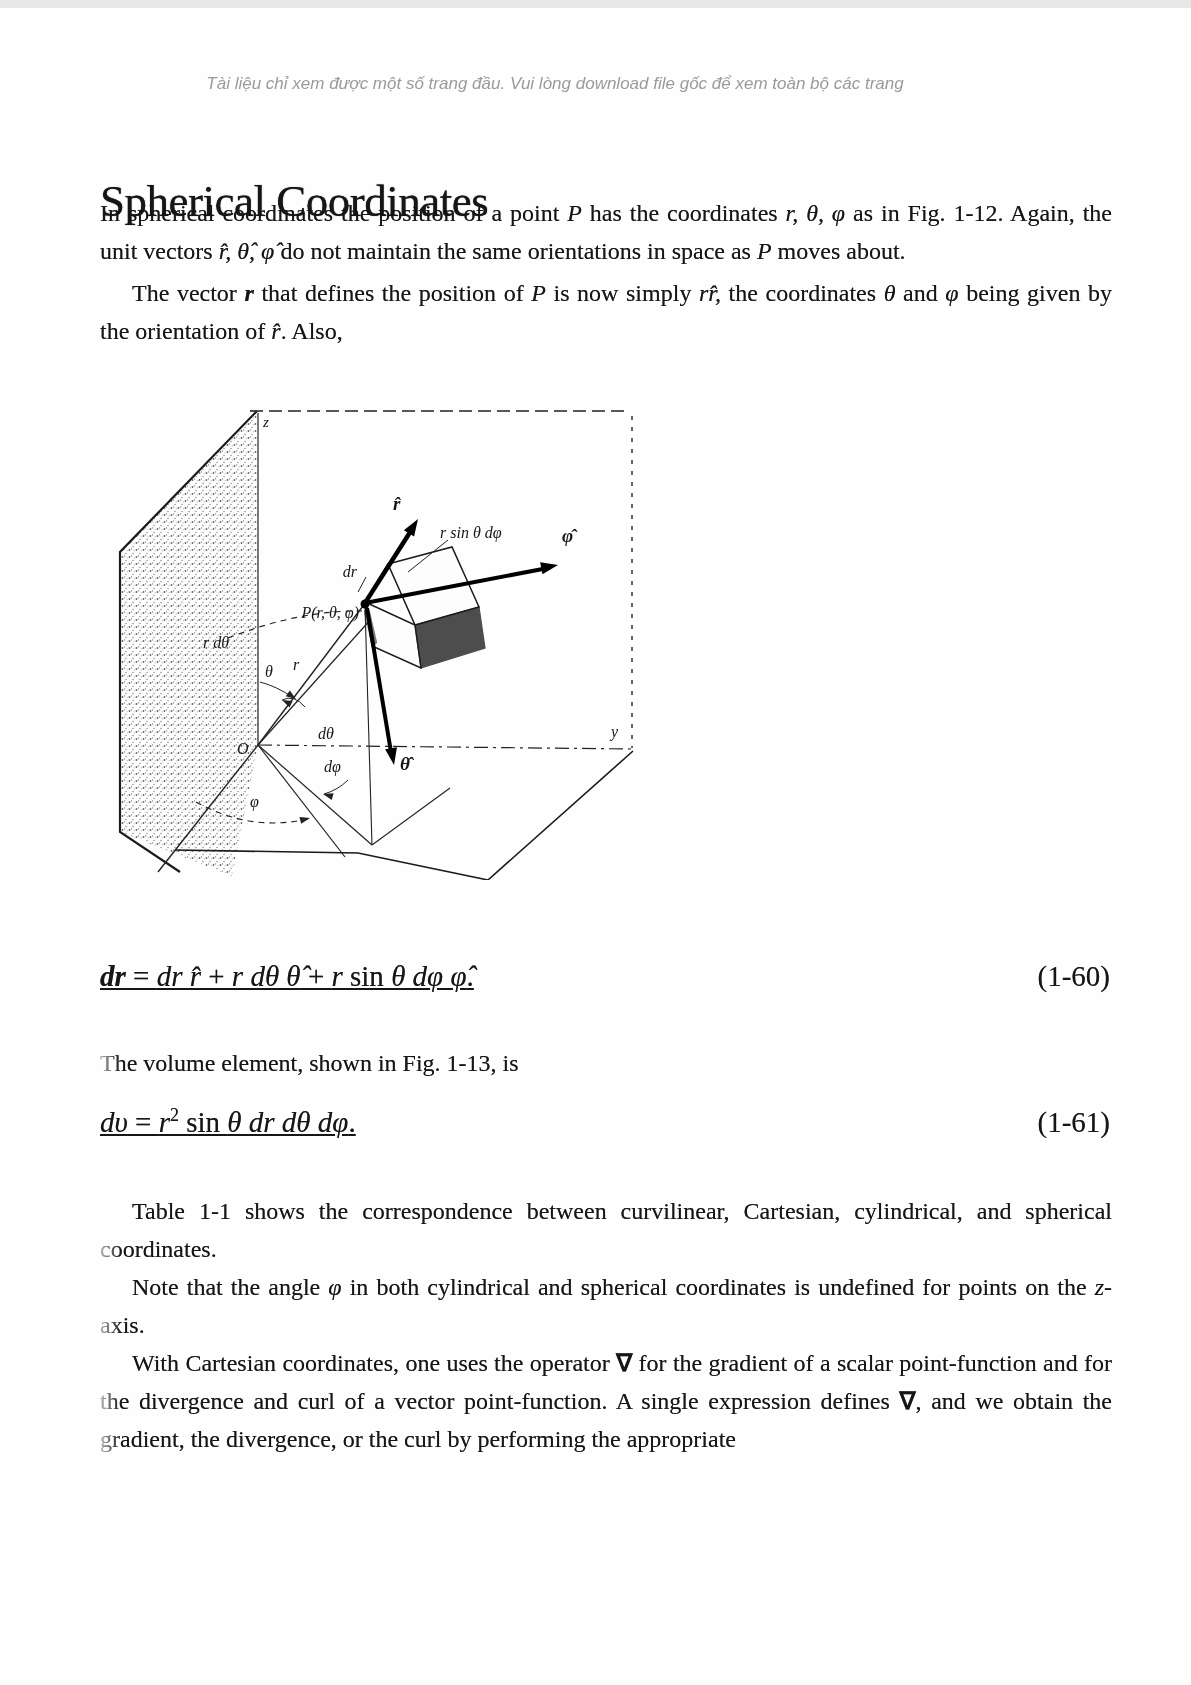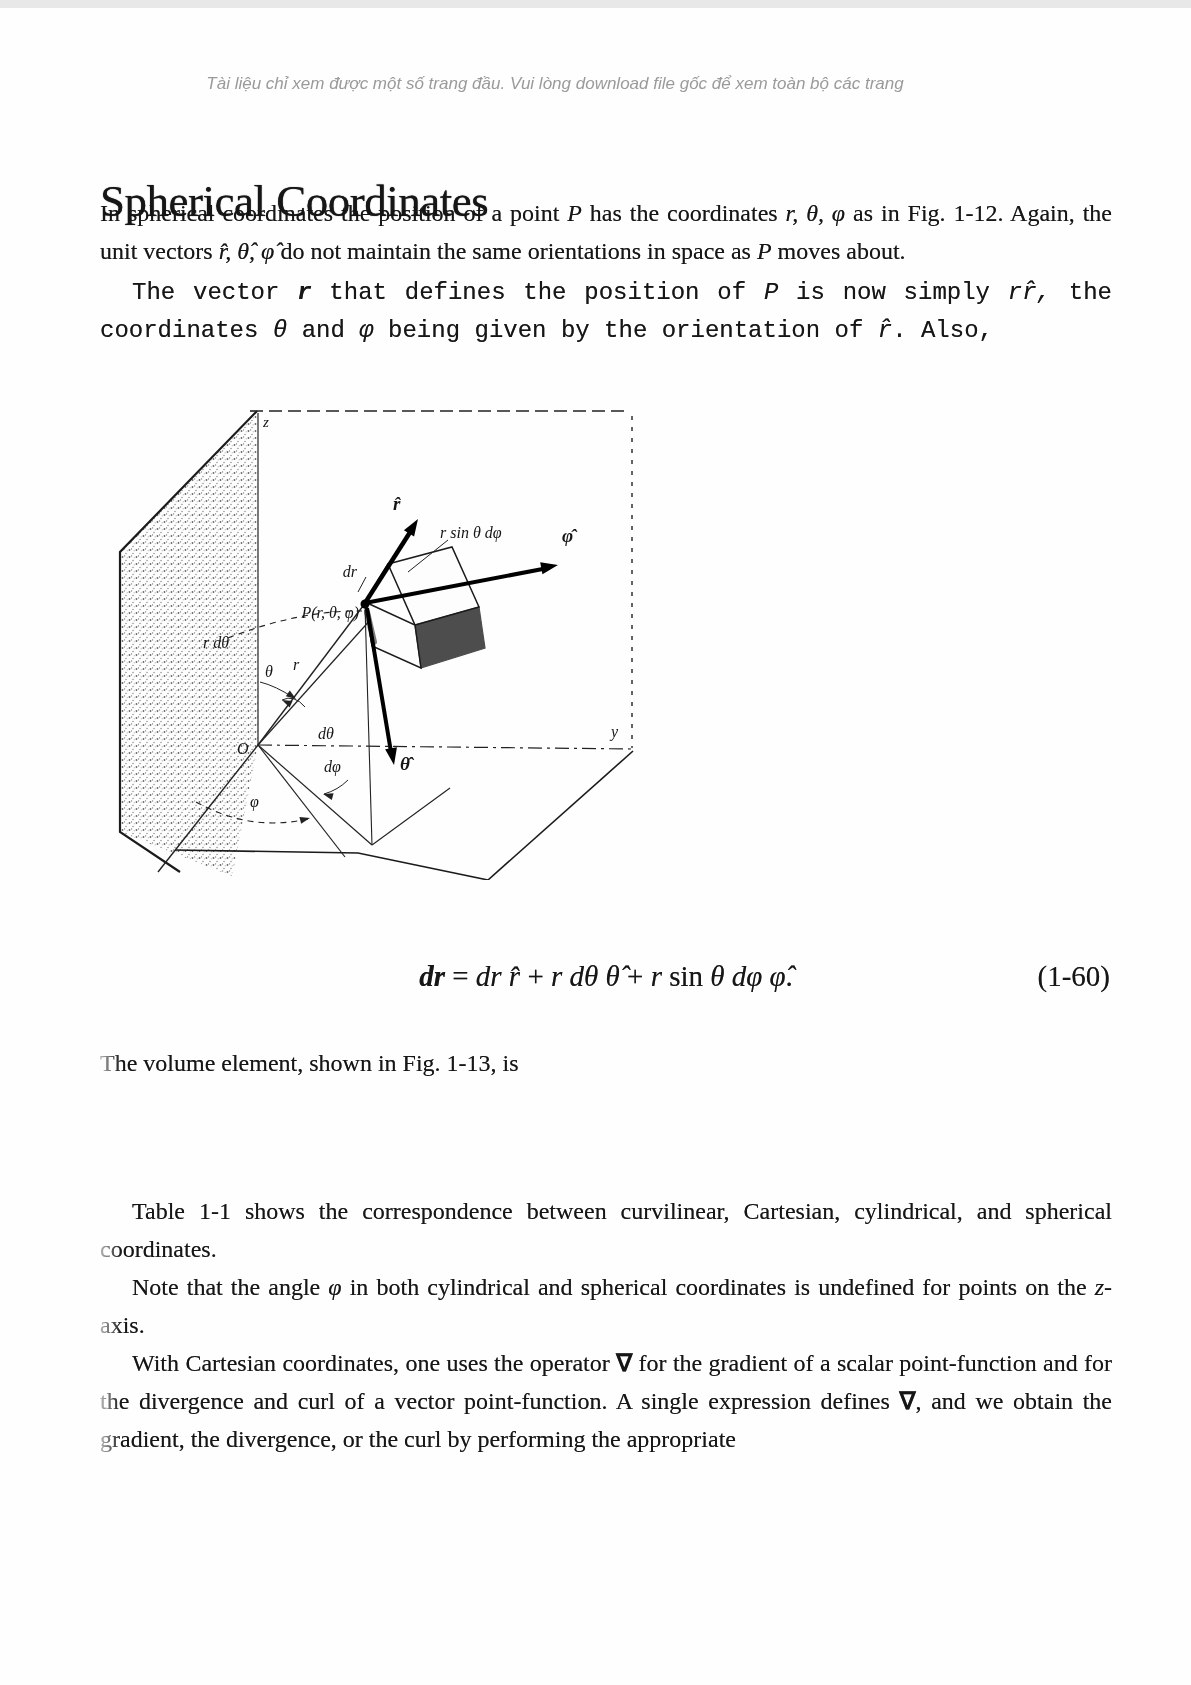--- a/index.html
+++ b/index.html
@@ -23,29 +23,29 @@
     font-size:45px;line-height:1.05;font-weight:normal;
     letter-spacing:-0.5px;
     text-shadow:0 0 0.9px rgba(0,0,0,.85);
   }
   .body-text{
     font-size:24px;line-height:38px;text-align:justify;
     text-shadow:0 0 0.5px rgba(0,0,0,.55);
   }
   .intro{position:absolute;top:186px;left:100px;width:1012px;}
   .intro p{margin:0;}
-  .intro p+p{margin-top:4px;text-indent:32px;font-family:Liberation Mono, monospace;}
+  .intro p+p{margin-top:4px;text-indent:32px;}
   .i{font-style:italic;}
   .b{font-weight:bold;}
   .bi{font-weight:bold;font-style:italic;}
   .eqrow{
     position:absolute;left:100px;width:1012px;
     font-size:29px;text-shadow:0 0 0.5px rgba(0,0,0,.55);
   }
-  .eqrow .eq{text-align:center;}
+  .eqrow .eq{text-align:left;text-decoration:underline;}
   .eqrow .eqnum{position:absolute;right:2px;top:0;}
   .eq sup{font-size:0.62em;vertical-align:super;line-height:0;}
   .pblock{position:absolute;left:100px;width:1012px;}
   .pblock p{margin:0;text-indent:32px;}
   .pblock p.noindent{text-indent:0;}
   .fade-left::after{
     content:'';position:absolute;left:-3px;top:0;bottom:0;width:24px;
     background:linear-gradient(90deg,rgba(254,254,254,.8),rgba(254,254,254,0));
     pointer-events:none;
   }
@@ -165,20 +165,24 @@
 
   <div class="eqrow" style="top:952px;">
     <div class="eq"><span class="bi">dr</span><span> = </span><span class="i">dr r̂</span><span> + </span><span class="i">r dθ θ̂</span><span> + </span><span class="i">r </span><span>sin </span><span class="i">θ dφ φ̂</span><span>.</span></div>
     <div class="eqnum">(1-60)</div>
   </div>
 
   <div class="pblock body-text fade-left" style="top:1036px;">
     <p class="noindent"><span>The volume element, shown in Fig. 1-13, is</span></p>
   </div>
 
+  <div class="eqrow" style="top:1098px;">
+    <div class="eq"><span class="i">dυ</span><span> = </span><span class="i">r</span><sup>2</sup><span> sin </span><span class="i">θ dr dθ dφ</span><span>.</span></div>
+    <div class="eqnum">(1-61)</div>
+  </div>
 
   <div class="pblock body-text fade-left" style="top:1184px;">
     <p><span>Table 1-1 shows the correspondence between curvilinear, Cartesian, cylindrical, and spherical coordinates.</span></p>
     <p><span>Note that the angle </span><span class="i">φ</span><span> in both cylindrical and spherical coordinates is undefined for points on the </span><span class="i">z</span><span>-axis.</span></p>
     <p><span>With Cartesian coordinates, one uses the operator </span><span class="b">∇</span><span> for the gradient of a scalar point-function and for the divergence and curl of a vector point-function. A single expression defines </span><span class="b">∇</span><span>, and we obtain the gradient, the divergence, or the curl by performing the appropriate</span></p>
   </div>
 
   <div class="scan-edge">
     <div class="edge-left"></div>
     <div class="edge-right"></div>

